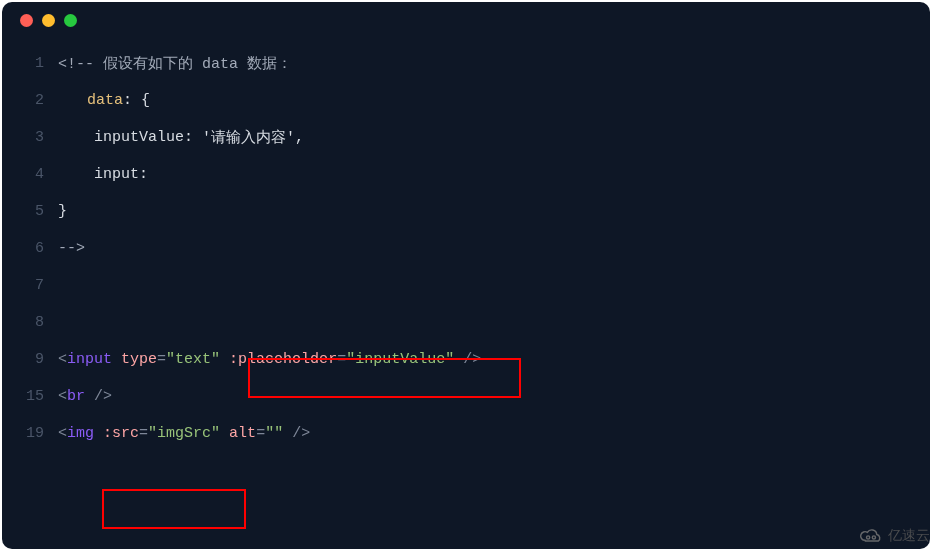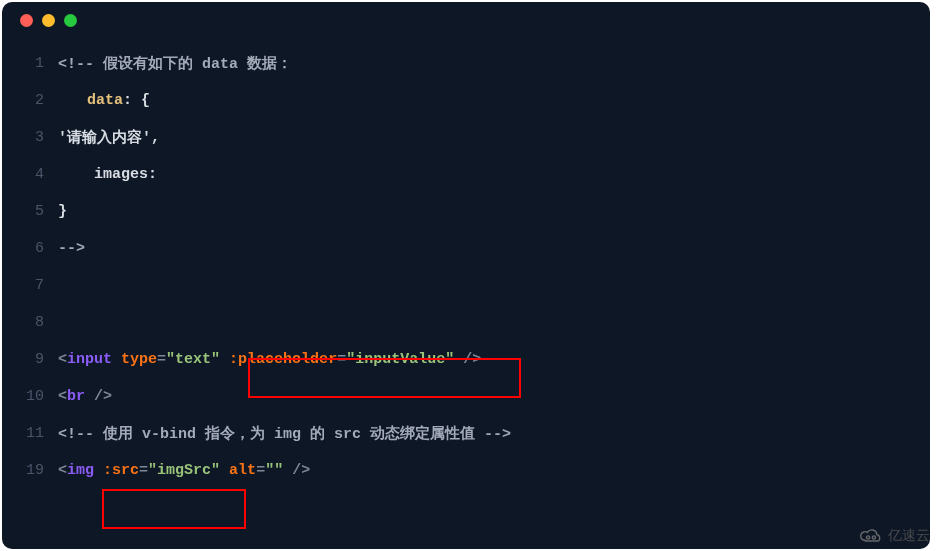--- a/index.html
+++ b/index.html
@@ -55,26 +55,25 @@
       margin-right: 14px;
       user-select: none;
       flex-shrink: 0;
     }
     .line-content {
       color: #c5cdd9;
       white-space: pre;
       position: relative;
       display: flex;
       align-items: center;
-      font-weight: bold;
     }
     .c-comment { color: #a2aab8; }
     .c-yellow { color: #e5c07b; margin-left: 29px; }
     .c-tag { color: #8b5cf6; }
-    .c-attr { color: #f97316; }
+    .c-attr { color: #fca5a5; }
     .c-val { color: #98c379; }
     .c-punct { color: #7e8798; }
     .c-white { color: #d7dce2; }
     .highlight-box {
       position: absolute;
       border: 2px solid #ff0000;
       pointer-events: none;
     }
     .hl1 {
       left: 246px;
@@ -126,25 +125,25 @@
       <div class="code-line">
         <span class="line-number">1</span>
         <span class="line-content"><span class="c-comment">&lt;!-- 假设有如下的 data 数据：</span></span>
       </div>
       <div class="code-line">
         <span class="line-number">2</span>
         <span class="line-content"><span class="c-yellow">data</span><span class="c-white">: {</span></span>
       </div>
       <div class="code-line">
         <span class="line-number">3</span>
-        <span class="line-content"><span class="c-white">'请输入内容'</span><span class="c-white">,</span></span>
+        <span class="line-content"><span class="c-white">    inputValue: </span><span class="c-white">'请输入内容'</span><span class="c-white">,</span></span>
       </div>
       <div class="code-line">
         <span class="line-number">4</span>
-        <span class="line-content"><span class="c-white">    images: </span></span>
+        <span class="line-content"><span class="c-white">    input: </span></span>
       </div>
       <div class="code-line">
         <span class="line-number">5</span>
         <span class="line-content"><span class="c-white">}</span></span>
       </div>
       <div class="code-line">
         <span class="line-number">6</span>
         <span class="line-content"><span class="c-comment">--&gt;</span></span>
       </div>
       <div class="code-line">
@@ -152,26 +151,22 @@
         <span class="line-content"><span></span></span>
       </div>
       <div class="code-line">
         <span class="line-number">8</span>
       </div>
       <div class="code-line">
         <span class="line-number">9</span>
         <span class="line-content"><span class="c-punct">&lt;</span><span class="c-tag">input</span><span> </span><span class="c-attr">type</span><span class="c-punct">=</span><span class="c-val">"text"</span><span> </span><span class="c-attr">:placeholder</span><span class="c-punct">=</span><span class="c-val">"inputValue"</span><span class="c-punct"> /&gt;</span></span>
       </div>
       <div class="code-line">
-        <span class="line-number">10</span>
+        <span class="line-number">15</span>
         <span class="line-content"><span class="c-punct">&lt;</span><span class="c-tag">br</span><span class="c-punct"> /&gt;</span></span>
-      </div>
-      <div class="code-line">
-        <span class="line-number">11</span>
-        <span class="line-content"><span class="c-comment">&lt;!-- 使用 v-bind 指令，为 img 的 src 动态绑定属性值 --&gt;</span></span>
       </div>
       <div class="code-line">
         <span class="line-number">19</span>
         <span class="line-content"><span class="c-punct">&lt;</span><span class="c-tag">img</span><span> </span><span class="c-attr">:src</span><span class="c-punct">=</span><span class="c-val">"imgSrc"</span><span> </span><span class="c-attr">alt</span><span class="c-punct">=</span><span class="c-val">""</span><span class="c-punct"> /&gt;</span></span>
       </div>
     </div>
   <div class="highlight-box hl1"></div>
   <div class="highlight-box hl2"></div>
 </div>
 

